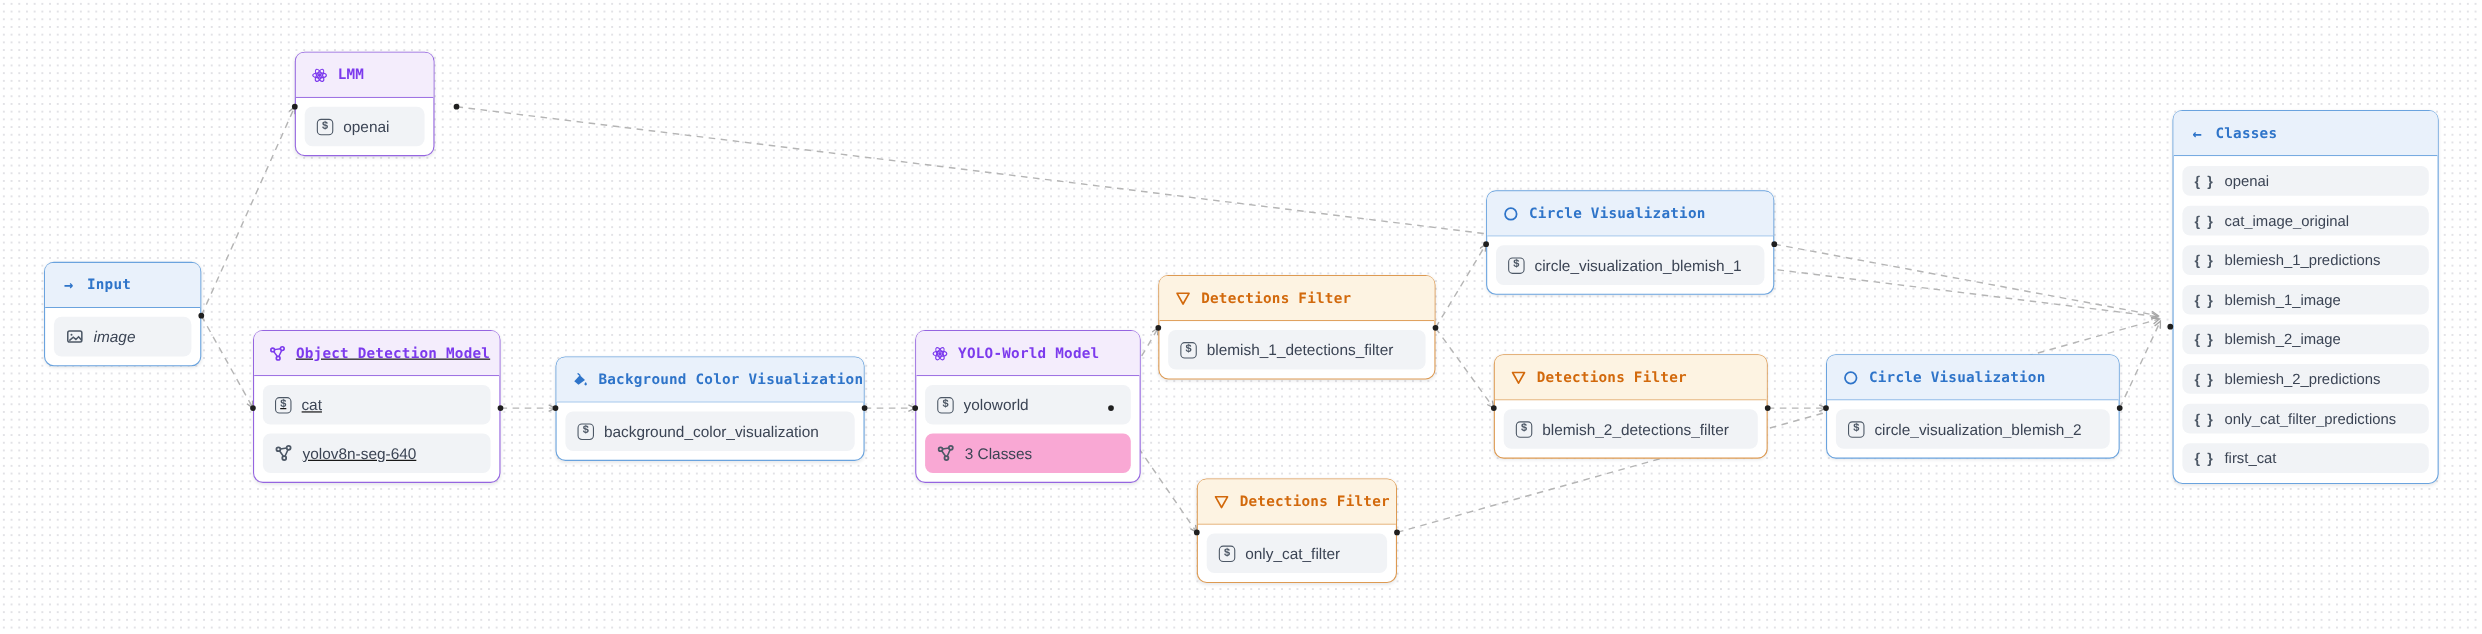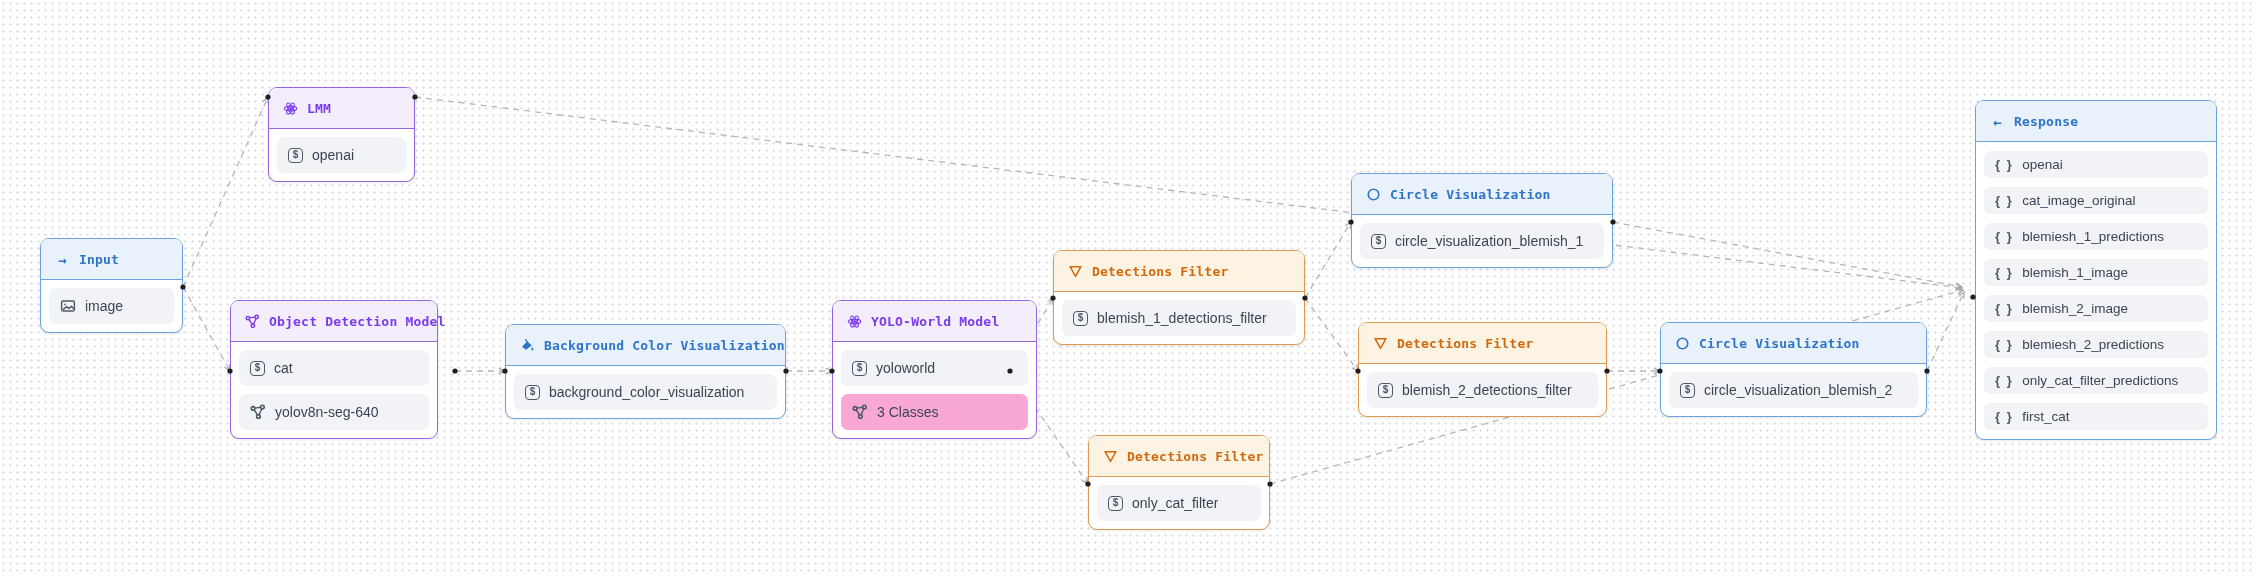--- a/index.html
+++ b/index.html
@@ -111,54 +111,54 @@
       </g>
   </svg>
 <div class="node" style="left: 40px; top: 238px; width: 143px; border-color: rgb(106, 163, 222);">
     <div class="head" style="background: rgb(233, 241, 251); border-color: rgb(106, 163, 222); color: rgb(46, 116, 201);">
       <span class="hicon">
           <span class="glyph ">→</span>
         </span>
       <span class="title">Input</span>
     </div>
     <div class="body">
-        <div class="item" style="background: rgb(241, 243, 246); color: rgb(59, 68, 84);">
+        <div class="item" style="background: rgb(241, 243, 246); color: rgb(59, 68, 84); font-style: italic;">
           <span class="iicon">
             <svg viewBox="0 0 16 16" fill="none" stroke="currentColor" stroke-width="1.4">
               <rect x="1.6" y="3" width="12.8" height="10" rx="1.6"></rect>
               <circle cx="5" cy="6.4" r="0.9" fill="currentColor" stroke="none"></circle>
               <path d="M3 11.6 L6.6 8.6 L9 10.6 L11.4 8.2 L14.2 11.2"></path>
             </svg>
           </span>
           <span class="label">image</span>
         </div>
       </div>
   </div>
-    <div class="node" style="left: 268px; top: 47px; width: 147px; border-color: rgb(149, 101, 224); margin-top: 40px;">
+    <div class="node" style="left: 268px; top: 47px; width: 127px; border-color: rgb(149, 101, 224);">
     <div class="head" style="background: rgb(244, 237, 252); border-color: rgb(149, 101, 224); color: rgb(124, 58, 237);">
       <span class="hicon">
           <svg viewBox="0 0 16 16">
             <circle cx="8" cy="8" r="1.7" fill="currentColor"></circle>
             <ellipse cx="8" cy="8" rx="6.6" ry="2.5" fill="none" stroke="currentColor" stroke-width="1.2"></ellipse>
             <ellipse cx="8" cy="8" rx="6.6" ry="2.5" fill="none" stroke="currentColor" stroke-width="1.2" transform="rotate(60 8 8)"></ellipse>
             <ellipse cx="8" cy="8" rx="6.6" ry="2.5" fill="none" stroke="currentColor" stroke-width="1.2" transform="rotate(120 8 8)"></ellipse>
           </svg>
         </span>
       <span class="title">LMM</span>
     </div>
     <div class="body">
         <div class="item" style="background: rgb(241, 243, 246); color: rgb(59, 68, 84);">
           <span class="iicon">
             <span class="boxicon">$</span>
           </span>
           <span class="label">openai</span>
         </div>
       </div>
   </div>
-    <div class="node" style="left: 230px; top: 300px; width: 208px; border-color: rgb(149, 101, 224);">
+    <div class="node" style="left: 230px; top: 300px; width: 225px; border-color: rgb(149, 101, 224); text-decoration: underline;">
     <div class="head" style="background: rgb(244, 237, 252); border-color: rgb(149, 101, 224); color: rgb(124, 58, 237);">
       <span class="hicon">
           <svg viewBox="0 0 16 16" fill="none" stroke="currentColor" stroke-width="1.6">
             <circle cx="3.1" cy="4.4" r="1.8"></circle>
             <circle cx="12.4" cy="3.1" r="1.8"></circle>
             <circle cx="8.4" cy="12.4" r="1.8"></circle>
             <path d="M4.9 4.1 L10.6 3.3 M9.1 10.8 L11.8 4.8 M4.2 6 L7.6 10.8" stroke-width="1.4"></path>
           </svg>
         </span>
       <span class="title">Object Detection Model</span>
@@ -323,21 +323,21 @@
           </span>
           <span class="label">only_cat_filter</span>
         </div>
       </div>
   </div>
     <div class="node compact" style="left: 1975px; top: 100px; width: 242px; border-color: rgb(106, 163, 222);">
     <div class="head" style="background: rgb(233, 241, 251); border-color: rgb(106, 163, 222); color: rgb(46, 116, 201);">
       <span class="hicon">
           <span class="glyph ">←</span>
         </span>
-      <span class="title">Response</span>
+      <span class="title">Classes</span>
     </div>
     <div class="body">
         <div class="item" style="background: rgb(241, 243, 246); color: rgb(59, 68, 84);">
           <span class="iicon">
             <span class="glyph braces">{ }</span>
           </span>
           <span class="label">openai</span>
         </div>
         <div class="item" style="background: rgb(241, 243, 246); color: rgb(59, 68, 84);">
           <span class="iicon">

